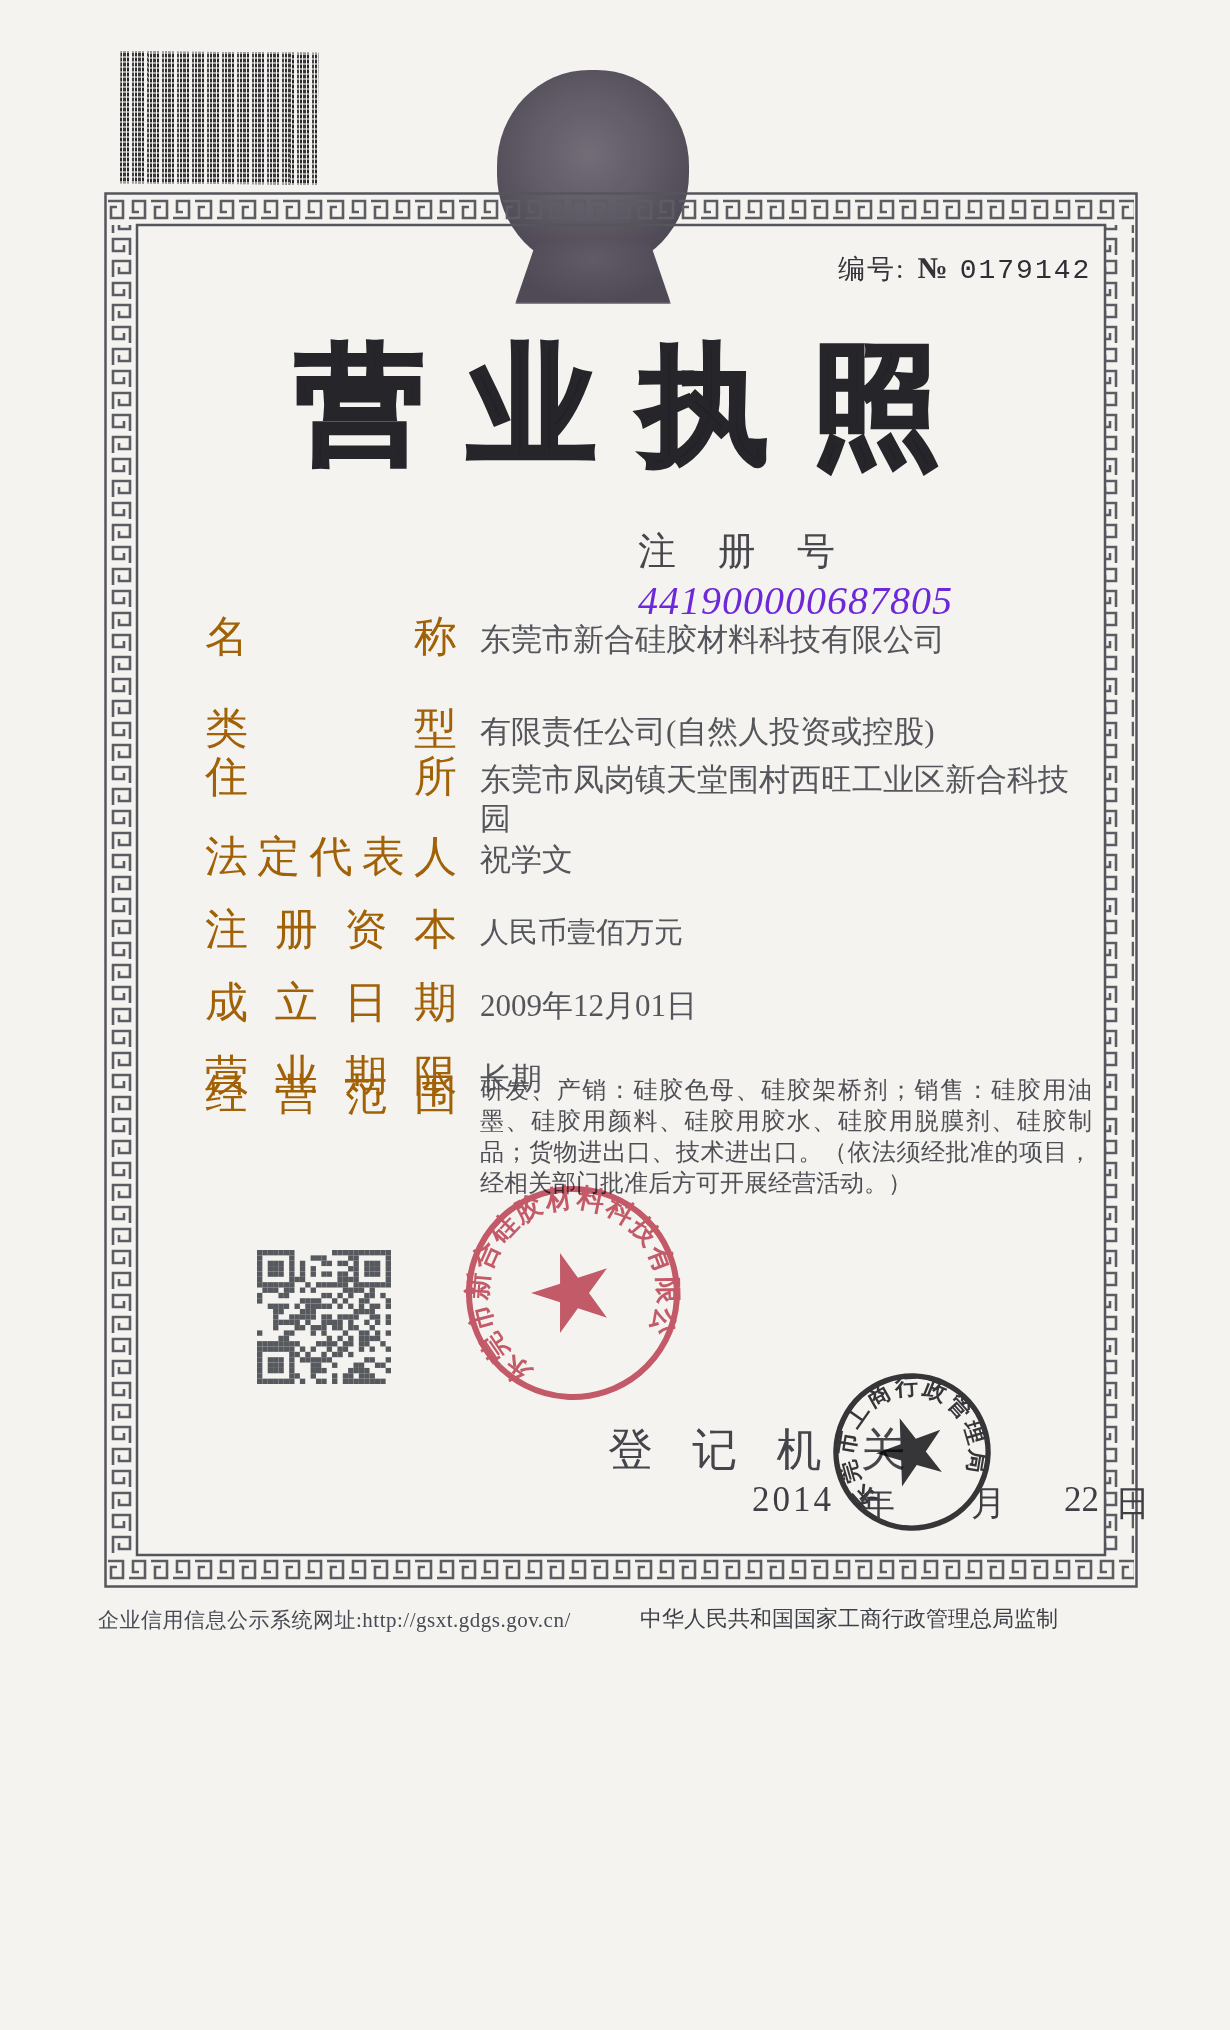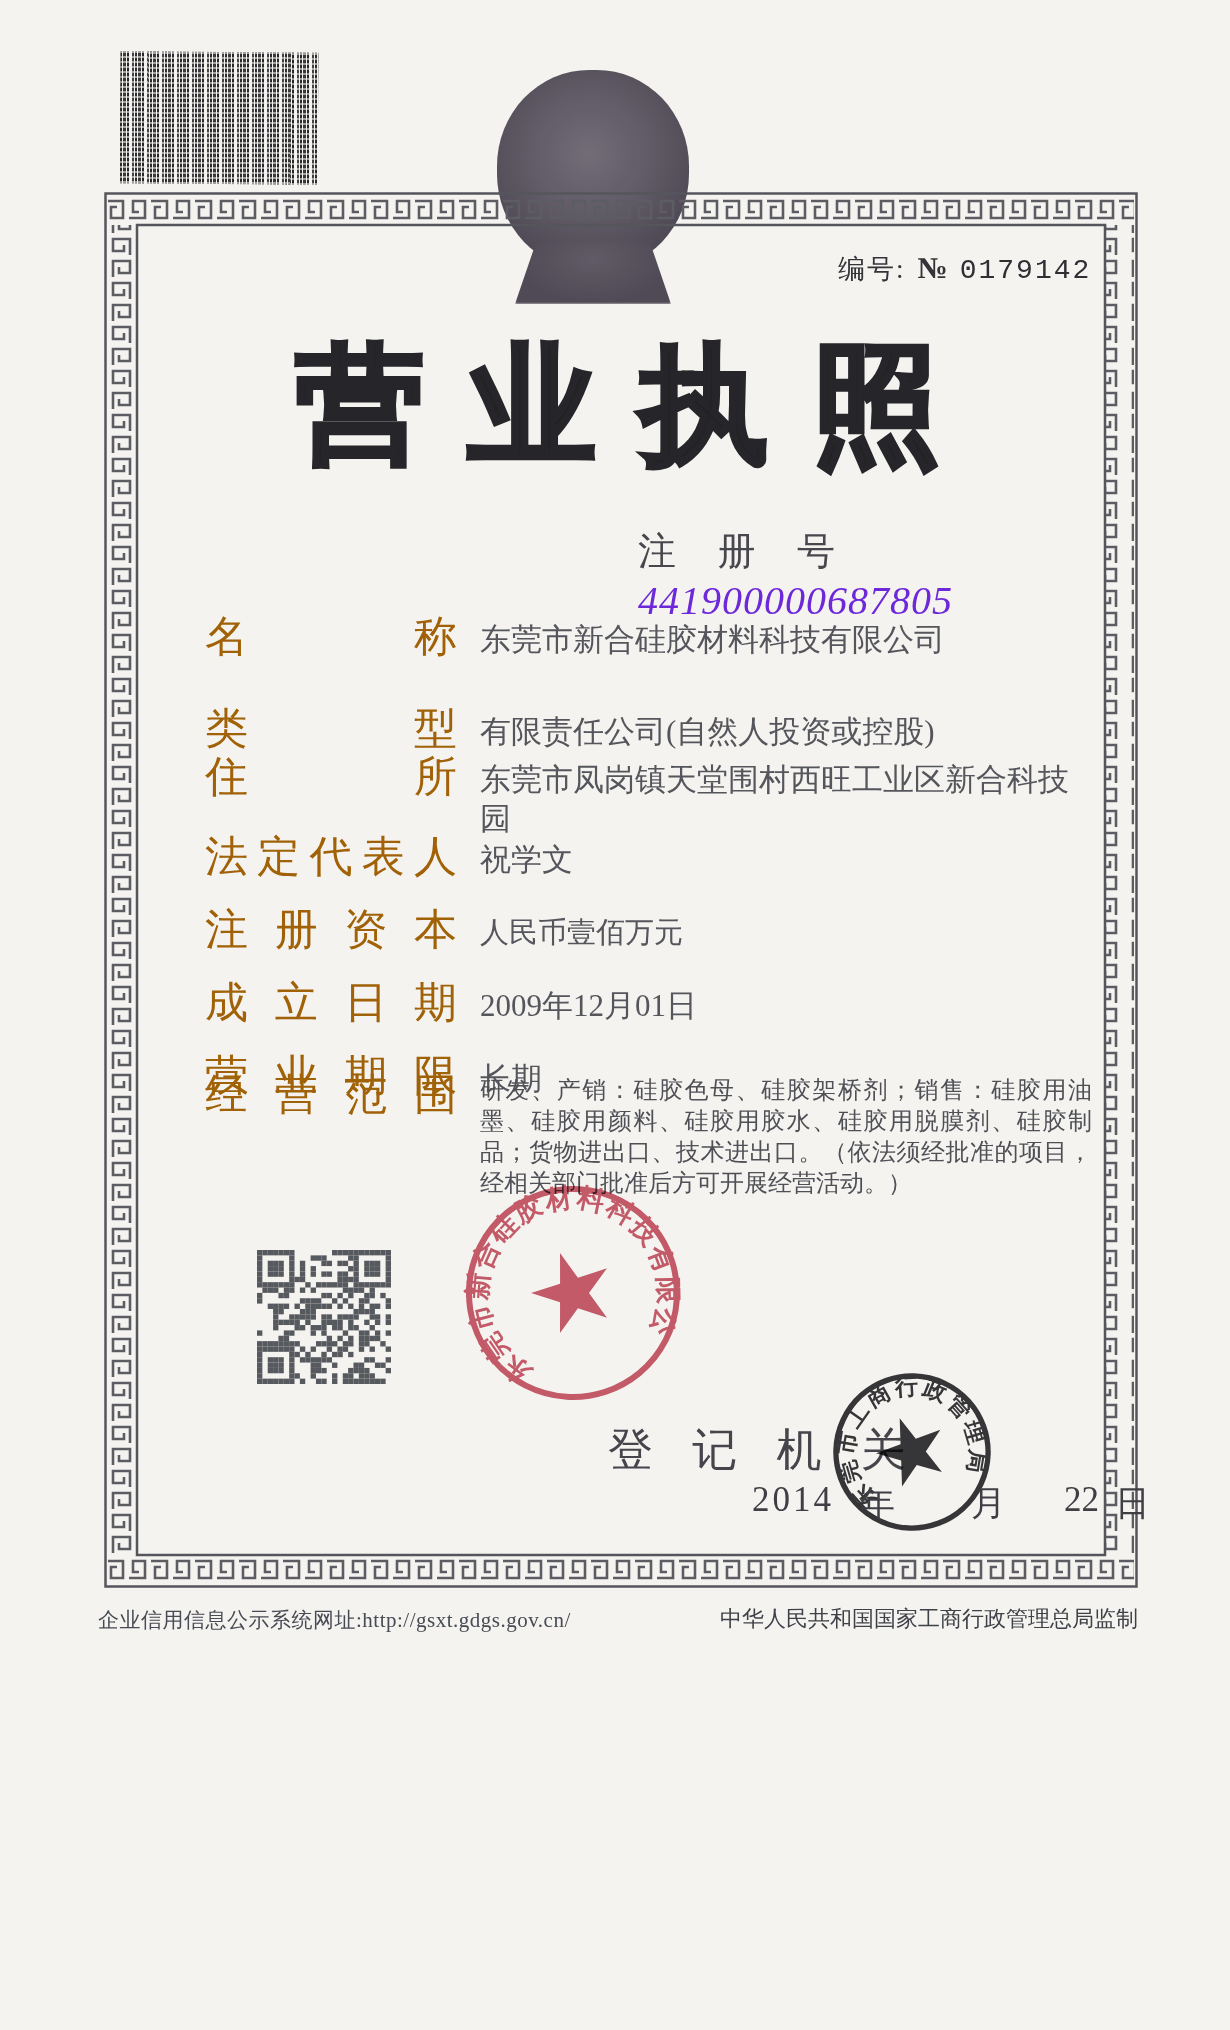--- a/index.html
+++ b/index.html
@@ -46,21 +46,21 @@
   
   .seal-red{position:absolute;left:458px;top:1178px;transform:rotate(-18deg);
     mix-blend-mode:multiply;opacity:.88;}
   .seal-black{position:absolute;left:826px;top:1366px;transform:rotate(-20deg);
     mix-blend-mode:multiply;opacity:.9;}
   .seal-red text,.seal-black text{font-family:"Liberation Serif",serif;font-weight:bold;}
   
   .qr{position:absolute;left:257px;top:1250px;width:134px;height:134px;opacity:.88;}
   
   .footer-left{position:absolute;left:98px;top:1606px;font-size:21px;letter-spacing:.5px;color:#474b53;}
-  .footer-right{position:absolute;left:640px;top:1604px;width:498px;text-align:right;font-size:22px;color:#3e4248;}
+  .footer-right{position:absolute;left:640px;top:1604px;width:498px;font-size:22px;color:#3e4248;}
 </style>
 </head>
 <body>
 
 <div id="page">
 
   <div class="barcode"></div>
 
   <div class="emblem"></div>
 

